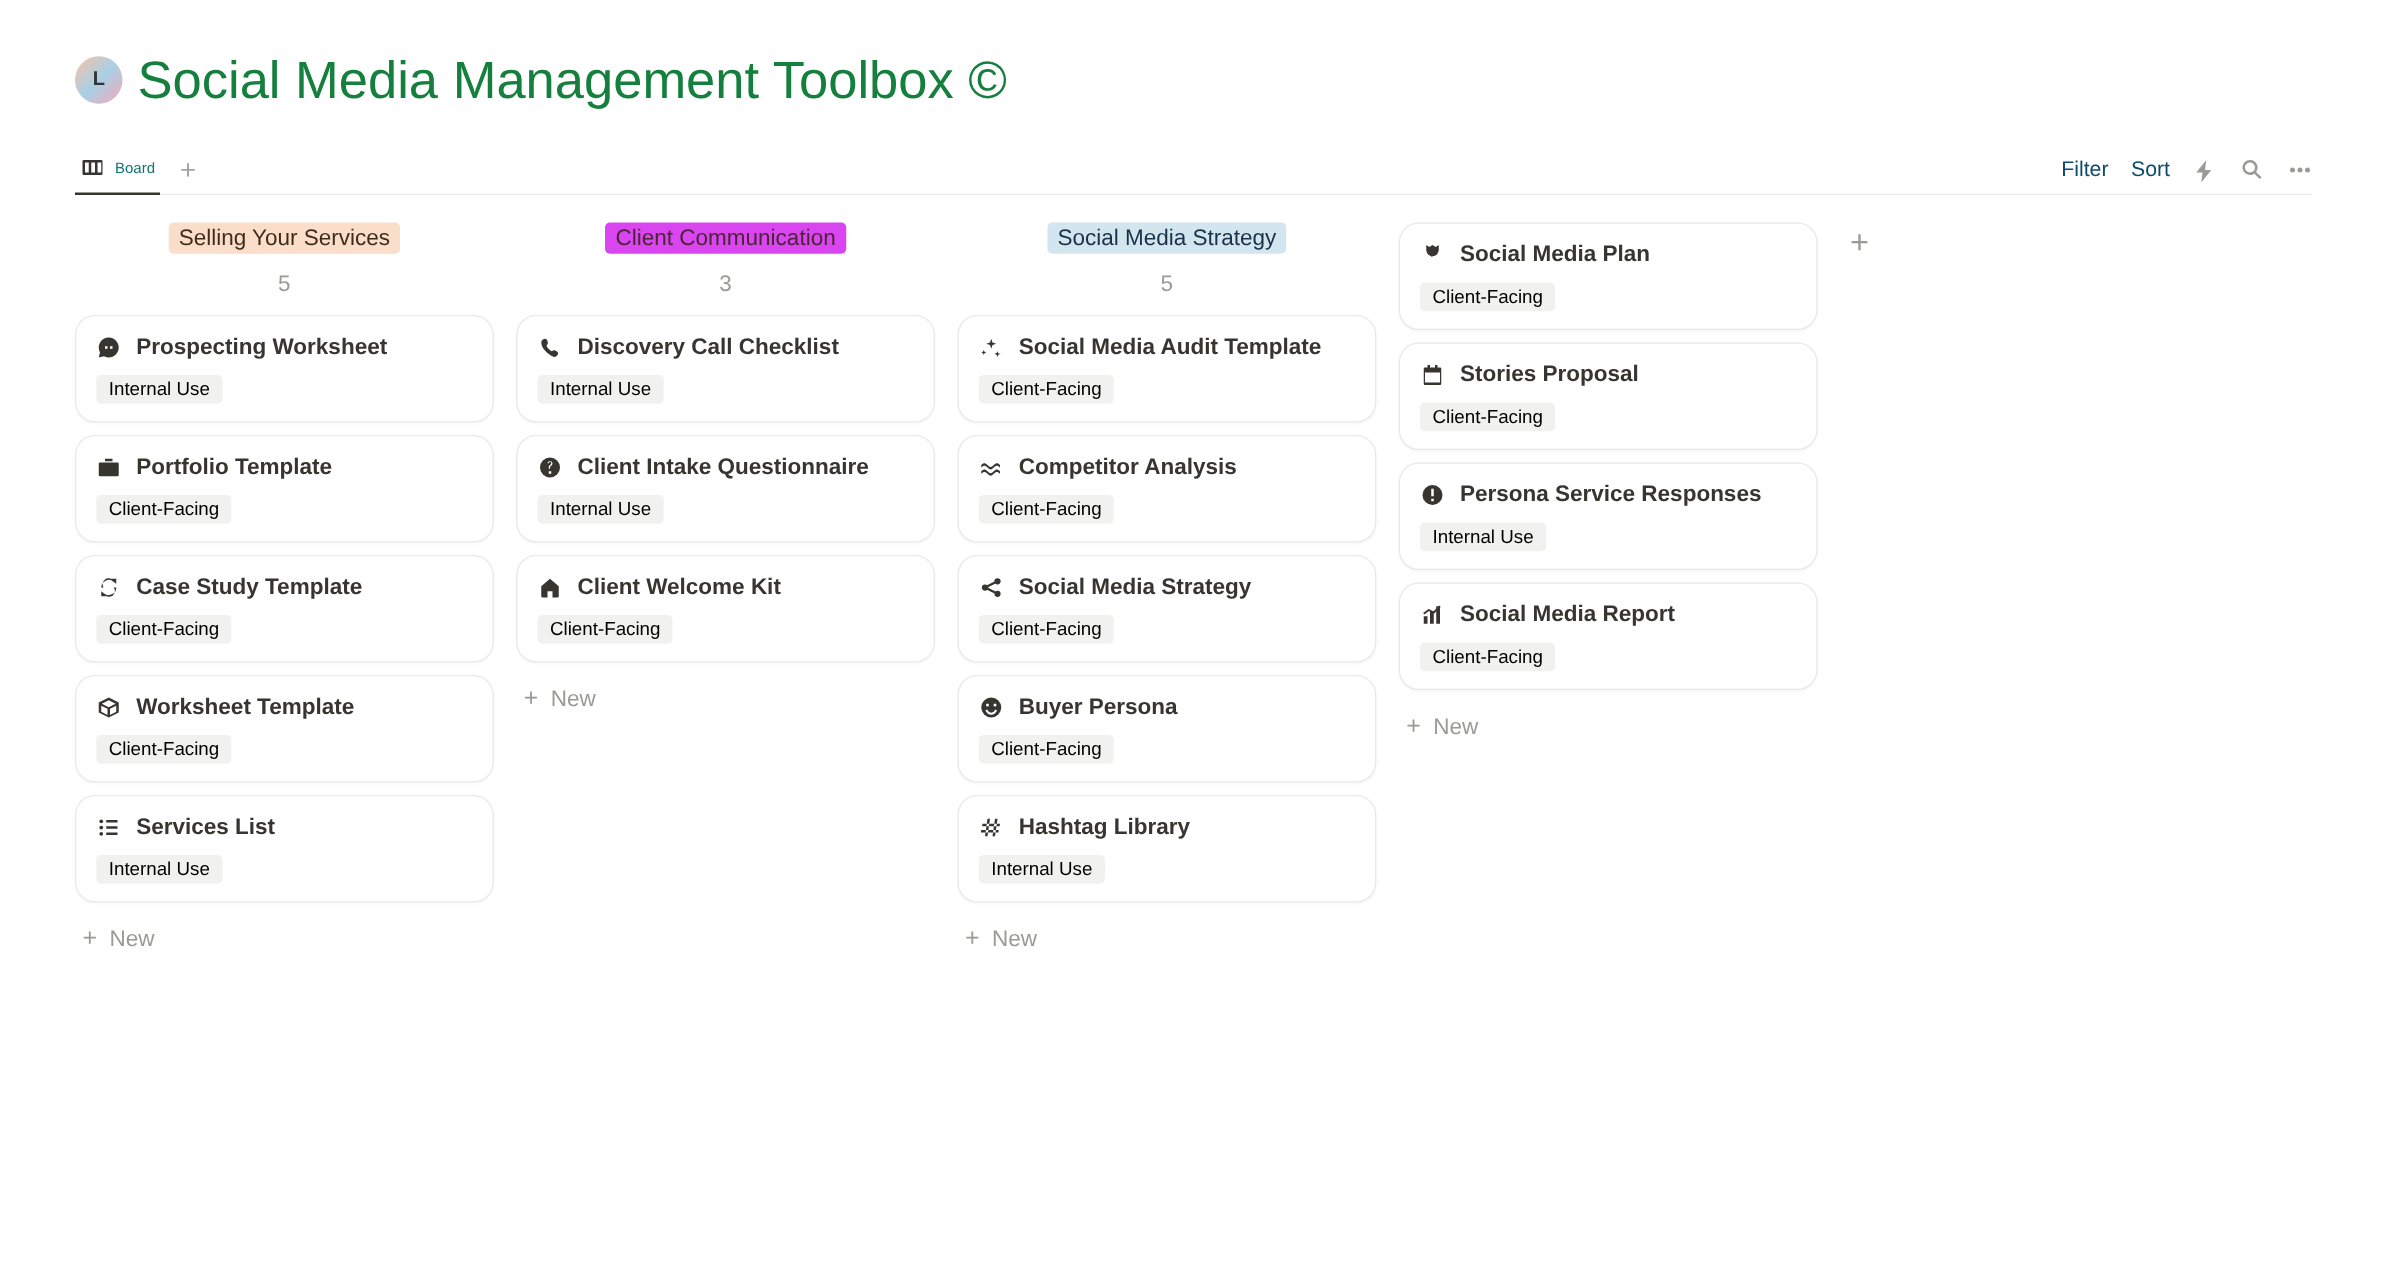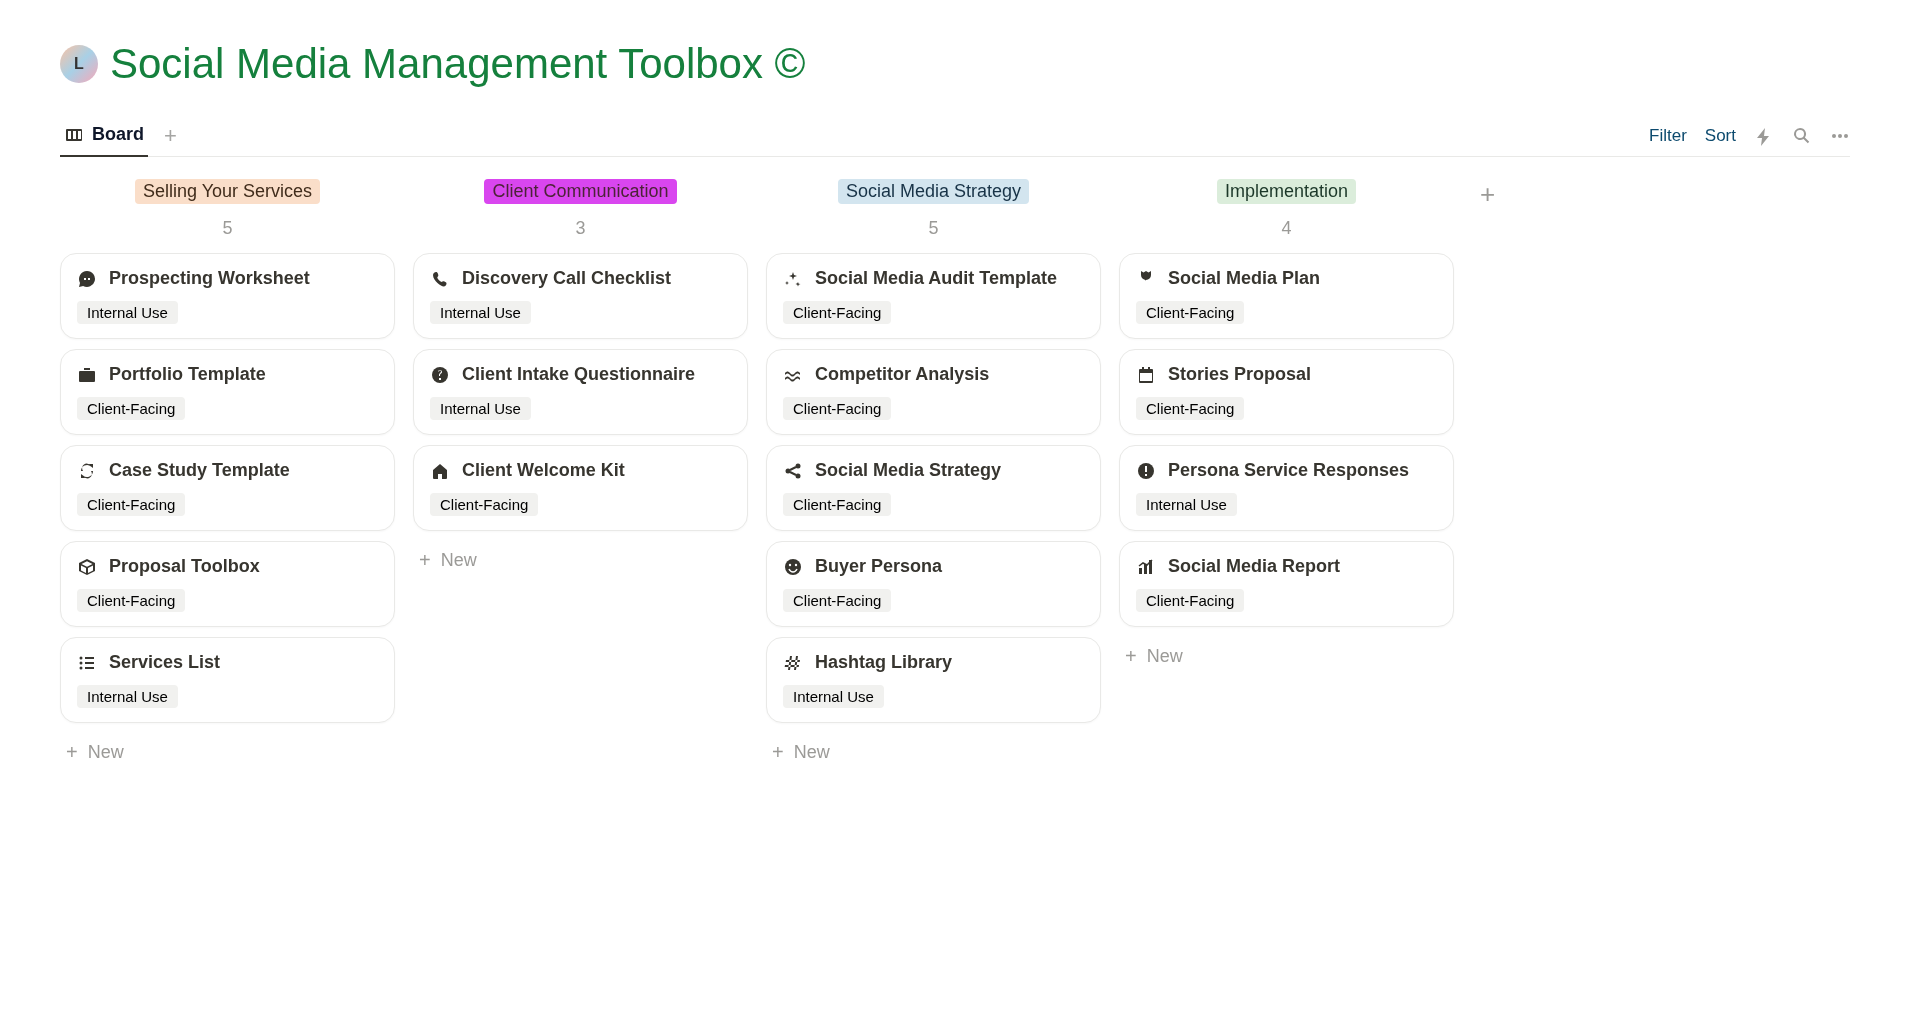--- a/index.html
+++ b/index.html
@@ -42,23 +42,23 @@
 .tabs {
   display: flex;
   align-items: center;
   gap: 8px;
 }
 .tab {
   display: flex;
   align-items: center;
   gap: 8px;
   padding: 8px 4px 10px 4px;
-  font-size: 18px;
-  font-weight: 700;
-  color: #0f172a;
+  font-size: 12px;
+  font-weight: 400;
+  color: #0f766e;
   cursor: pointer;
   position: relative;
 }
 .tab.active {
   border-bottom: 2px solid #37352f;
   margin-bottom: -1px;
 }
 .tab-icon {
   width: 20px;
   height: 20px;
@@ -300,21 +300,21 @@
       <div class="card"><div class="card-title-row">
           <svg class="card-icon" viewBox="0 0 20 20">
             <use href="#i-refresh"></use>
           </svg>
           <span class="card-title">Case Study Template</span>
         </div><span class="tag">Client-Facing</span></div>
       <div class="card"><div class="card-title-row">
           <svg class="card-icon" viewBox="0 0 20 20">
             <use href="#i-box"></use>
           </svg>
-          <span class="card-title">Proposal Toolbox</span>
+          <span class="card-title">Worksheet Template</span>
         </div><span class="tag">Client-Facing</span></div>
       <div class="card"><div class="card-title-row">
           <svg class="card-icon" viewBox="0 0 20 20">
             <use href="#i-list"></use>
           </svg>
           <span class="card-title">Services List</span>
         </div><span class="tag">Internal Use</span></div>
       <div class="new-btn">
         <span class="plus">+</span>
         <span>New</span>
@@ -382,24 +382,20 @@
             <use href="#i-hash"></use>
           </svg>
           <span class="card-title">Hashtag Library</span>
         </div><span class="tag">Internal Use</span></div>
       <div class="new-btn">
         <span class="plus">+</span>
         <span>New</span>
       </div>
     </div>
     <div class="column">
-      <div class="column-header">
-        <span class="column-label" style="background: rgb(219, 237, 219); color: rgb(28, 56, 41);">Implementation</span>
-        <span class="column-count">4</span>
-      </div>
       <div class="card"><div class="card-title-row">
           <svg class="card-icon" viewBox="0 0 20 20">
             <use href="#i-badge"></use>
           </svg>
           <span class="card-title">Social Media Plan</span>
         </div><span class="tag">Client-Facing</span></div>
       <div class="card"><div class="card-title-row">
           <svg class="card-icon" viewBox="0 0 20 20">
             <use href="#i-calendar"></use>
           </svg>

